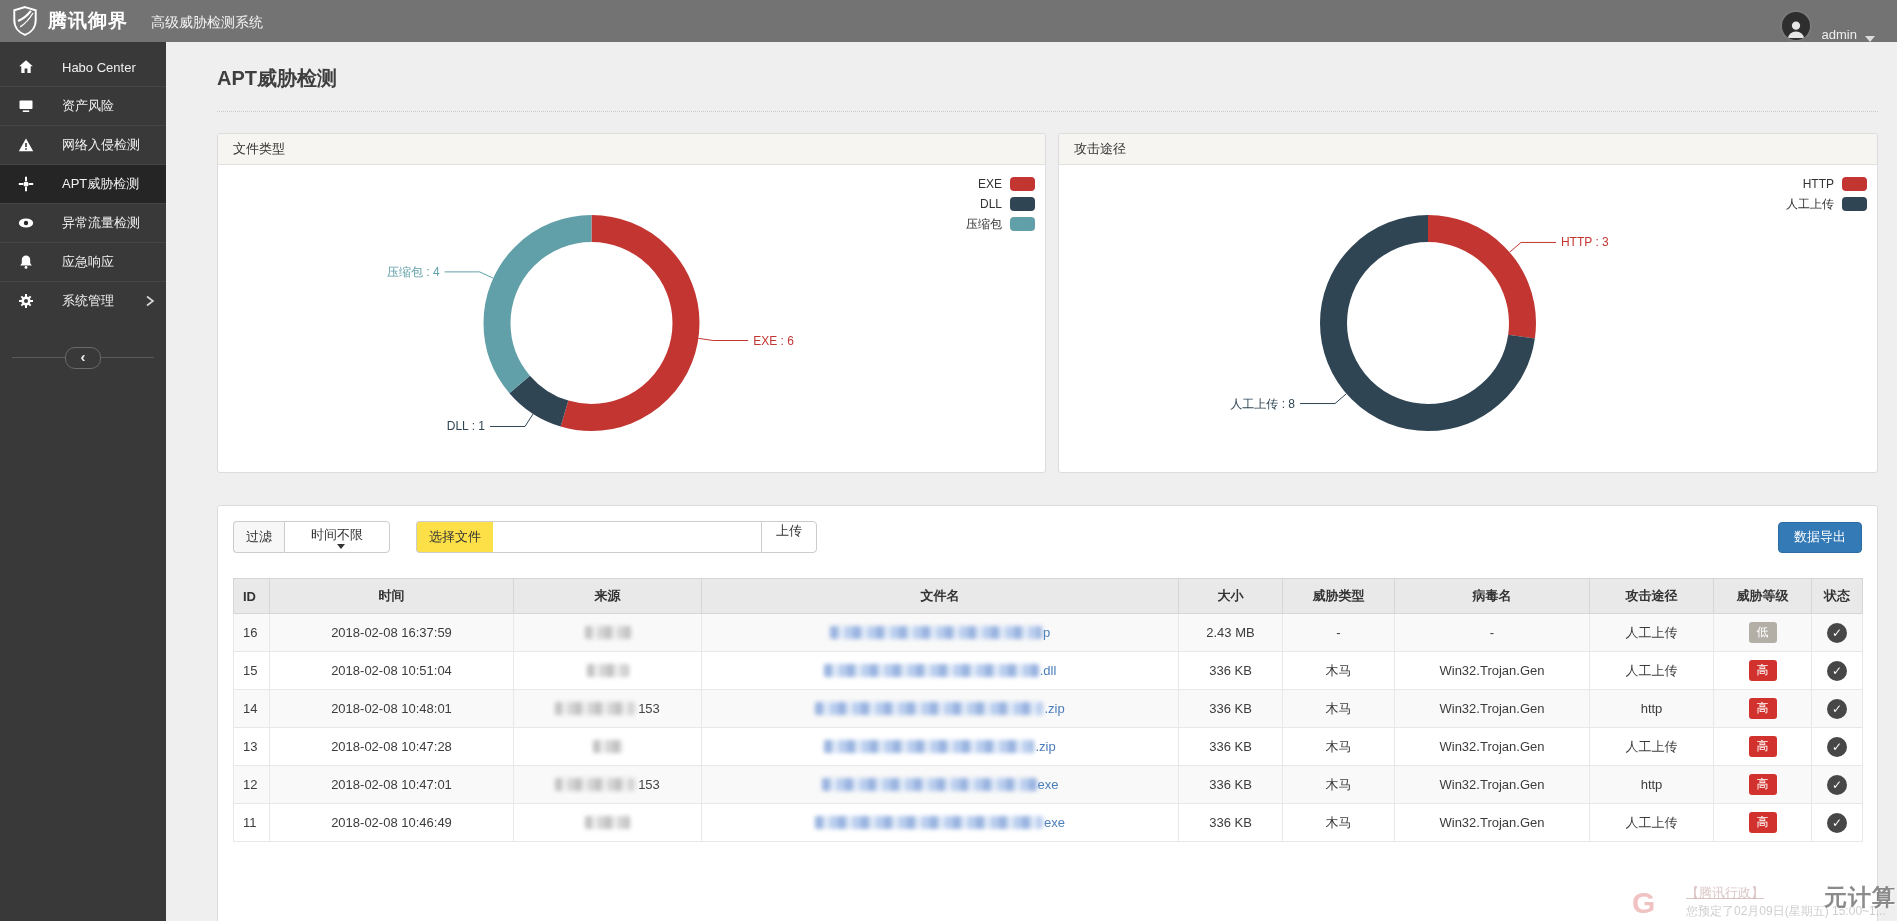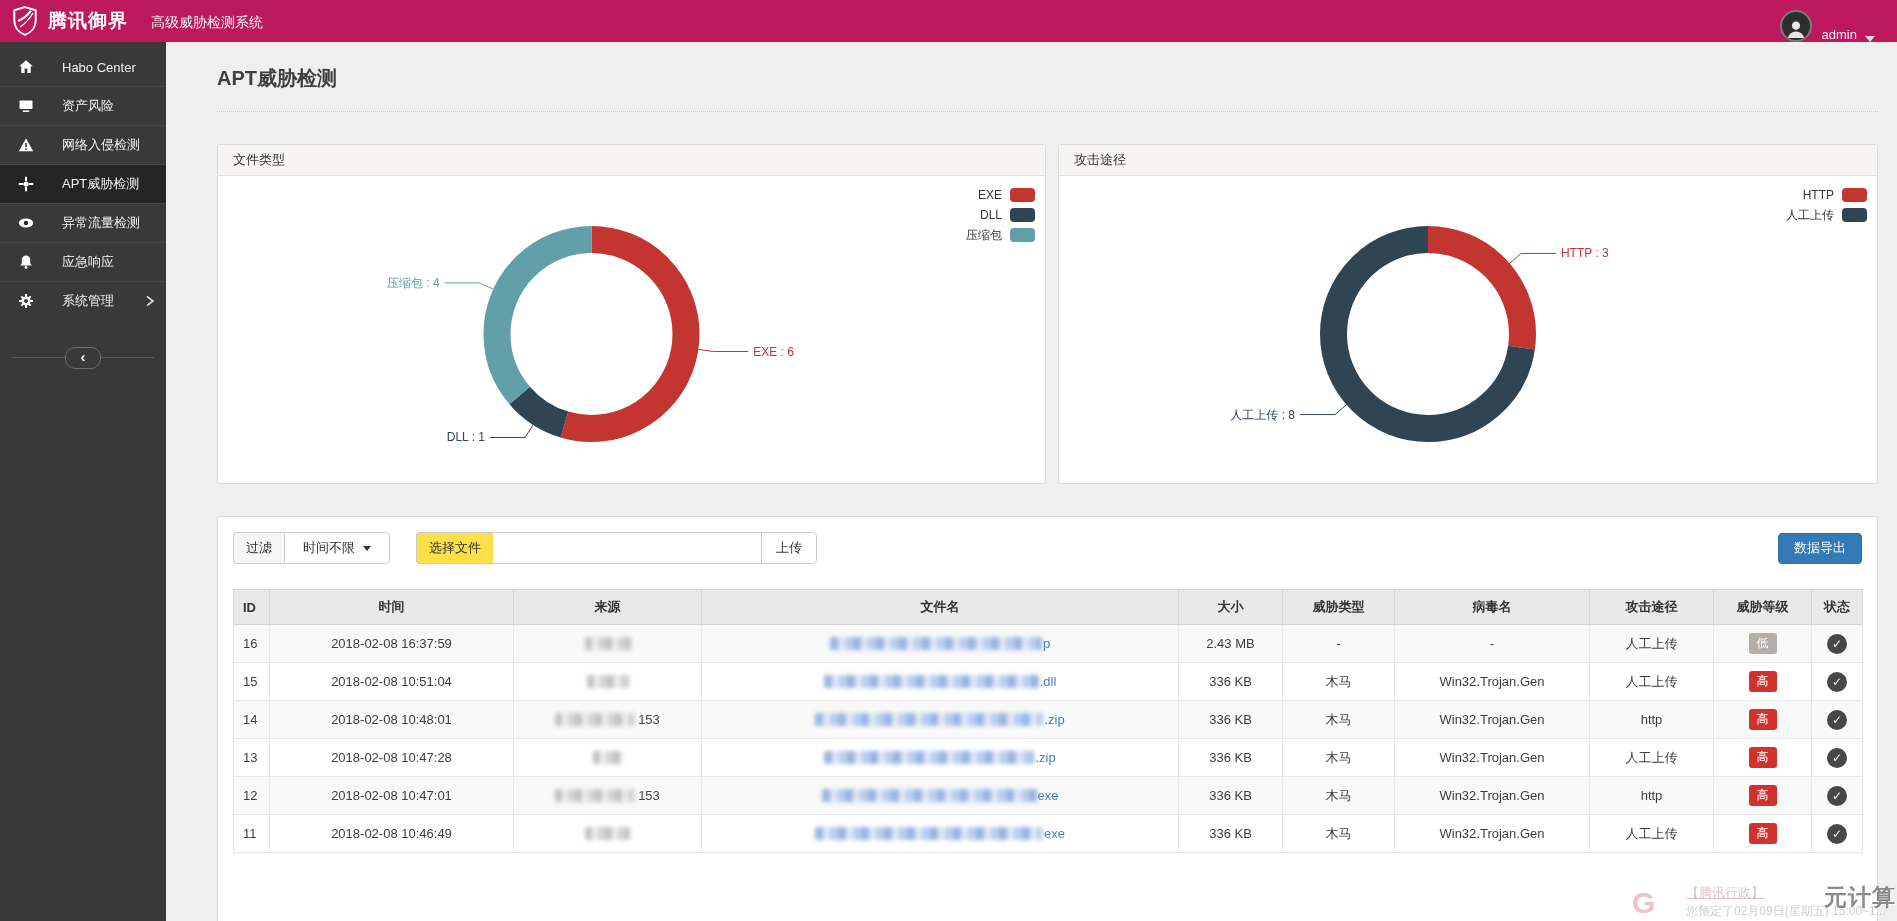--- a/index.html
+++ b/index.html
@@ -2,21 +2,21 @@
 <html><head>
 <meta charset="utf-8">
 <style>
   html,body{margin:0;padding:0;}
   body{
     width:1897px;height:921px;position:relative;overflow:hidden;
     background:#efefef;font-family:"Liberation Sans","DejaVu Sans",sans-serif;
     -webkit-font-smoothing:antialiased;color:#333;
   }
   
-  .topbar{position:absolute;top:0;left:0;right:0;height:42px;background:#be185d;z-index:30;
+  .topbar{position:absolute;top:0;left:0;right:0;height:42px;background:#737373;z-index:30;
     display:flex;align-items:center;}
   .brand-wrap{display:flex;align-items:center;padding-left:12px;}
   .logo-shield{width:26px;height:30px;margin-right:10px;flex:0 0 auto;}
   .brand{color:#fff;font-size:19px;font-weight:700;letter-spacing:1px;}
   .brand-sub{color:#f2f2f2;font-size:14px;margin-left:23px;padding-top:3px;}
   .user-wrap{position:absolute;right:22px;top:0;height:42px;display:flex;align-items:flex-end;cursor:pointer;}
   .avatar{width:28px;height:28px;border-radius:50%;border:2px solid #7a7a7a;background:#2e2e2e;
     display:flex;align-items:flex-end;justify-content:center;overflow:hidden;}
   .username{color:#eee;font-size:13px;margin:0 8px 0 10px;}
   .caret-down{width:0;height:0;border-left:5px solid transparent;border-right:5px solid transparent;
@@ -30,41 +30,41 @@
   .side-item .s-label{color:#f0f0f0;font-size:13px;margin-left:28px;white-space:nowrap;}
   .side-item .s-chevron{position:absolute;right:10px;top:11px;width:12px;height:16px;}
   .side-collapse{position:relative;border-top:1px solid #5a5a5a;margin:37px 12px 0;}
   .collapse-pill{position:absolute;left:50%;top:0;transform:translate(-50%,-50%);
     width:34px;height:20px;border-radius:10px;background:#393939;border:1px solid #6a6a6a;
     color:#eee;font-size:15px;font-weight:700;text-align:center;line-height:17px;cursor:pointer;}
   
   .main{position:absolute;top:42px;left:166px;right:0;bottom:0;overflow:hidden;}
   .page-title{position:absolute;left:51px;top:23px;font-size:20px;font-weight:700;color:#3f3f3f;}
   .title-rule{position:absolute;left:51px;right:19px;top:69px;border-top:1px dotted #c9c9c9;}
-  .panel{position:absolute;background:#fff;border:1px solid #dcdcdc;border-radius:3px;box-sizing:border-box;margin-top:11px;}
+  .panel{position:absolute;background:#fff;border:1px solid #dcdcdc;border-radius:3px;box-sizing:border-box;}
   .panel-header{height:30px;line-height:30px;padding:0 15px;background:#f6f5f2;
     border-bottom:1px solid #e3e1dc;font-size:13px;color:#333;border-radius:3px 3px 0 0;}
   #panel-filetype{left:51px;top:91px;width:829px;height:340px;}
   #panel-attack{left:892px;top:91px;width:820px;height:340px;}
   .chart-body{position:relative;height:308px;}
   .chart-body svg.donut-svg{position:absolute;left:0;top:0;}
   .legend{position:absolute;top:9px;right:10px;text-align:right;z-index:5;}
   .legend-item{height:20px;display:flex;align-items:center;justify-content:flex-end;cursor:pointer;}
   .legend-label{font-size:12px;color:#333;}
   .legend-pill{display:inline-block;width:25px;height:14px;border-radius:4px;margin-left:8px;}
   
   #panel-log{left:51px;top:463px;right:19px;height:600px;}
   #panel-log .panel-header{height:36px;line-height:36px;}
   .log-body{padding:15px;}
   .filter-row{display:flex;align-items:center;height:32px;}
   .igroup{display:inline-flex;height:32px;box-sizing:border-box;}
   .iaddon,.ibtn,.itext{box-sizing:border-box;height:32px;border:1px solid #ccc;background:#fff;
     font-size:13px;color:#333;display:inline-flex;align-items:center;font-family:inherit;}
   .iaddon{background:#f7f7f7;padding:0 12px;border-right:none;border-radius:4px 0 0 4px;}
-  .ibtn{padding:0 14px;cursor:pointer;background:#fff;}
+  .ibtn{padding:0 14px;cursor:pointer;background:#fff;flex-direction:column;}
   .ibtn.dd{min-width:106px;justify-content:center;border-radius:0 4px 4px 0;}
   .ibtn .caret{width:0;height:0;border-left:4px solid transparent;border-right:4px solid transparent;
     border-top:5px solid #333;margin-left:8px;}
   .igroup2{margin-left:26px;}
   .igroup2 .iaddon{background:#fde047;cursor:pointer;}
   .itext{width:268px;border-left:none;border-right:none;padding:0 8px;outline:none;}
   .ibtn.upload{border-radius:0 4px 4px 0;}
   .btn-export{margin-left:auto;height:31px;padding:0 15px;background:#337ab7;border:1px solid #2e6da4;
     color:#fff;font-size:13px;border-radius:4px;cursor:pointer;font-family:inherit;}
   

